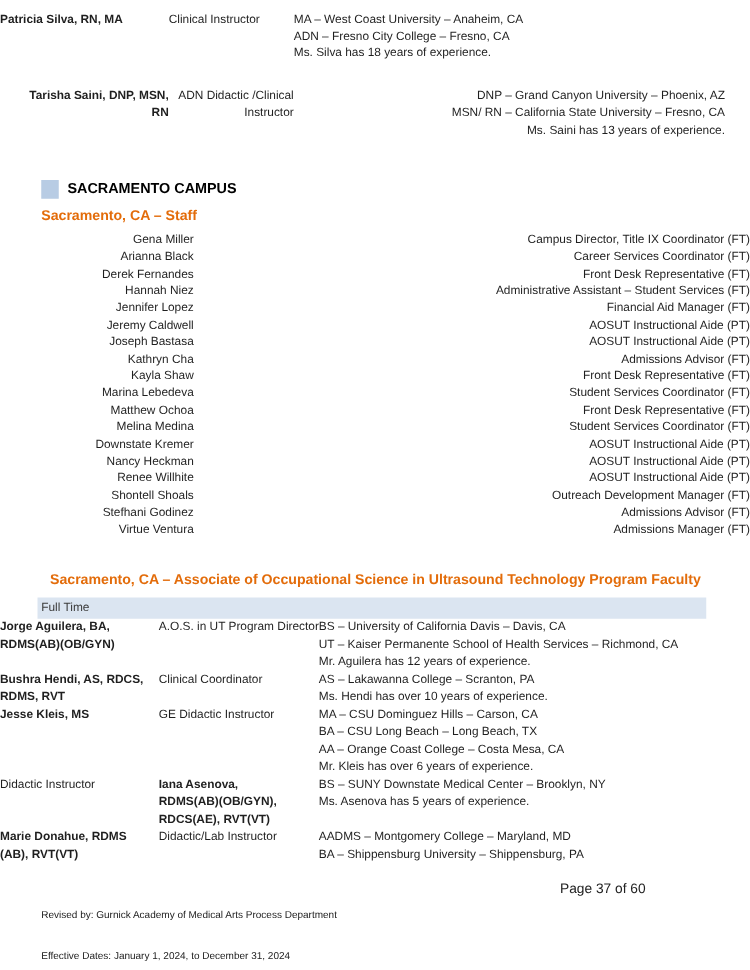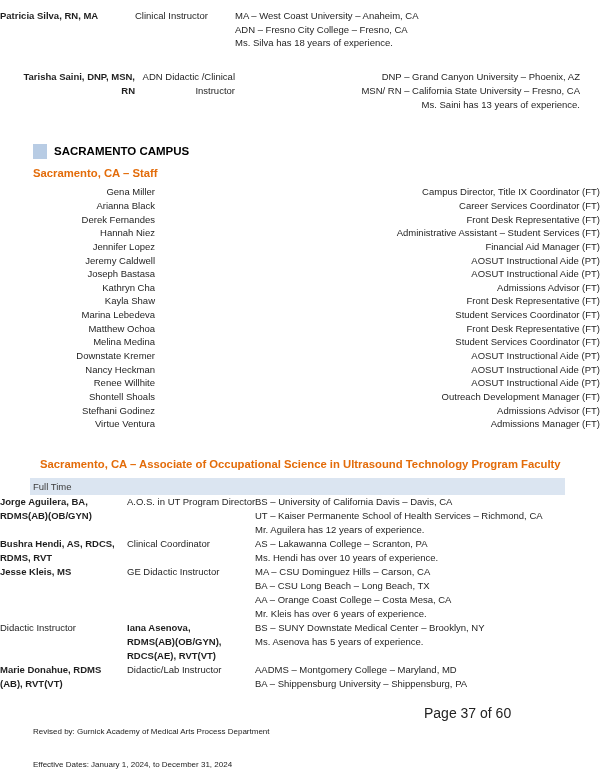--- a/index.html
+++ b/index.html
@@ -56,22 +56,22 @@
   .faculty-table { margin-right: 20px; }
   .faculty-table .trow { display: grid; grid-template-columns: 127px 128px 1fr; }
   .faculty-table .cell { line-height: 14.0px; }
 
   
   .footer {
     position: absolute; left: 33px; top: 704px;
     font-size: 8px; line-height: 11px; color: #222; white-space: pre;
   }
   .page-number {
-    position: absolute; left: 424px; top: 705px;
-    font-size: 14px; color: #222;
+    position: absolute; left: 448px; top: 705px;
+    font-size: 11px; color: #222;
   }
 </style>
 </head>
 <body>
 
 <div class="page">
 
   <section class="top-table">
 
       <div class="trow">

